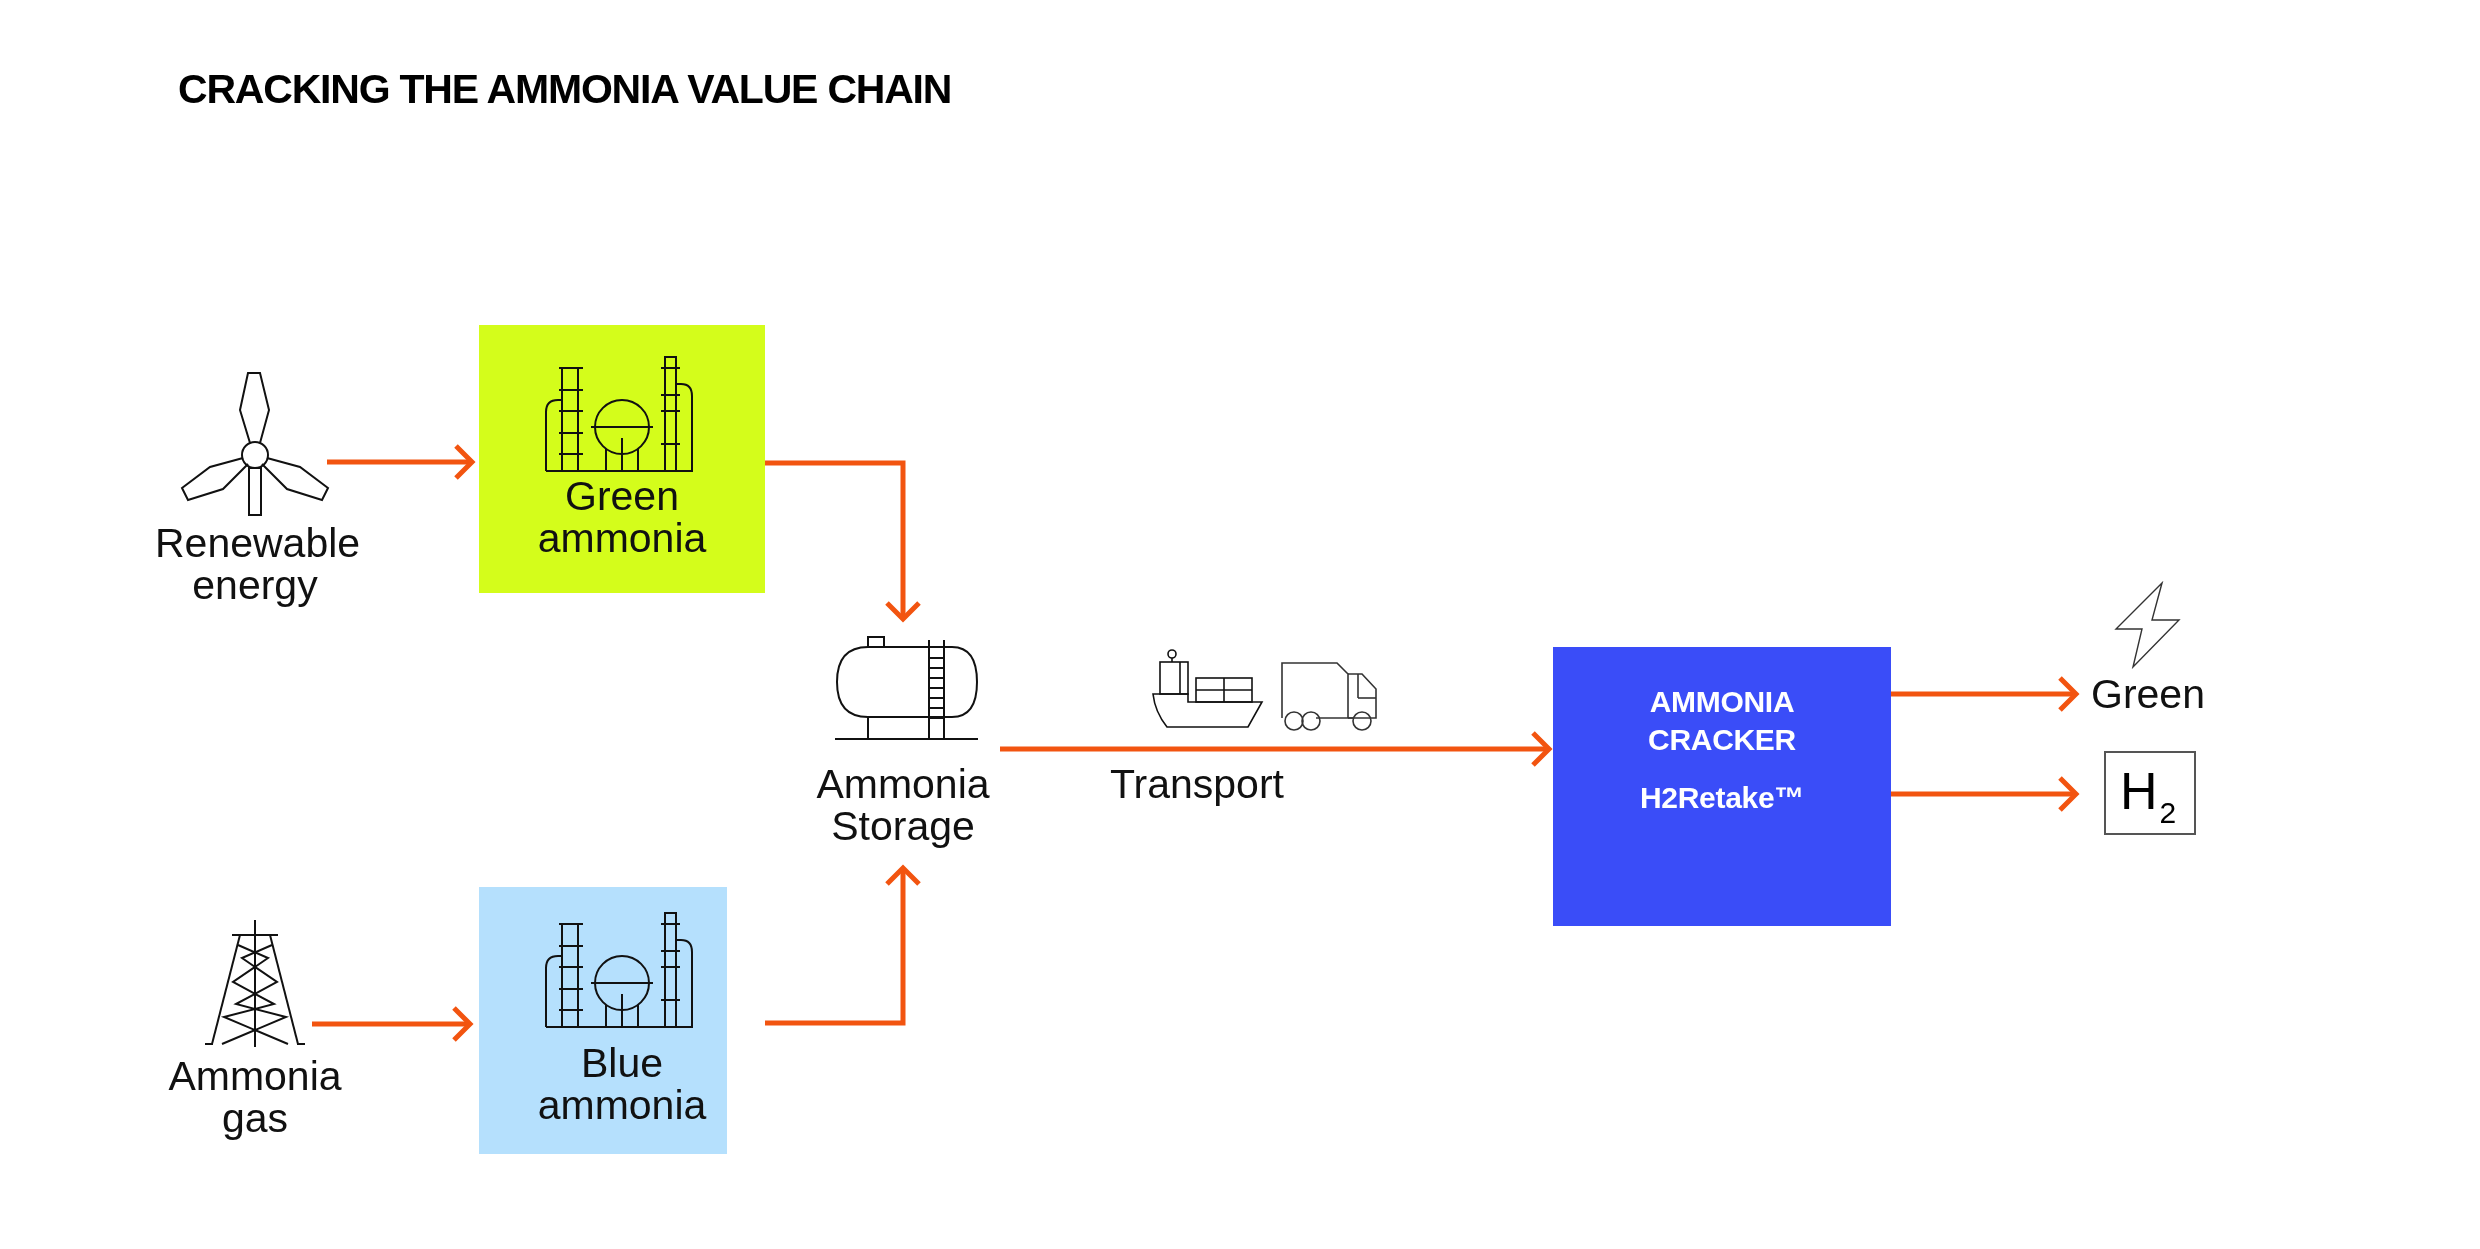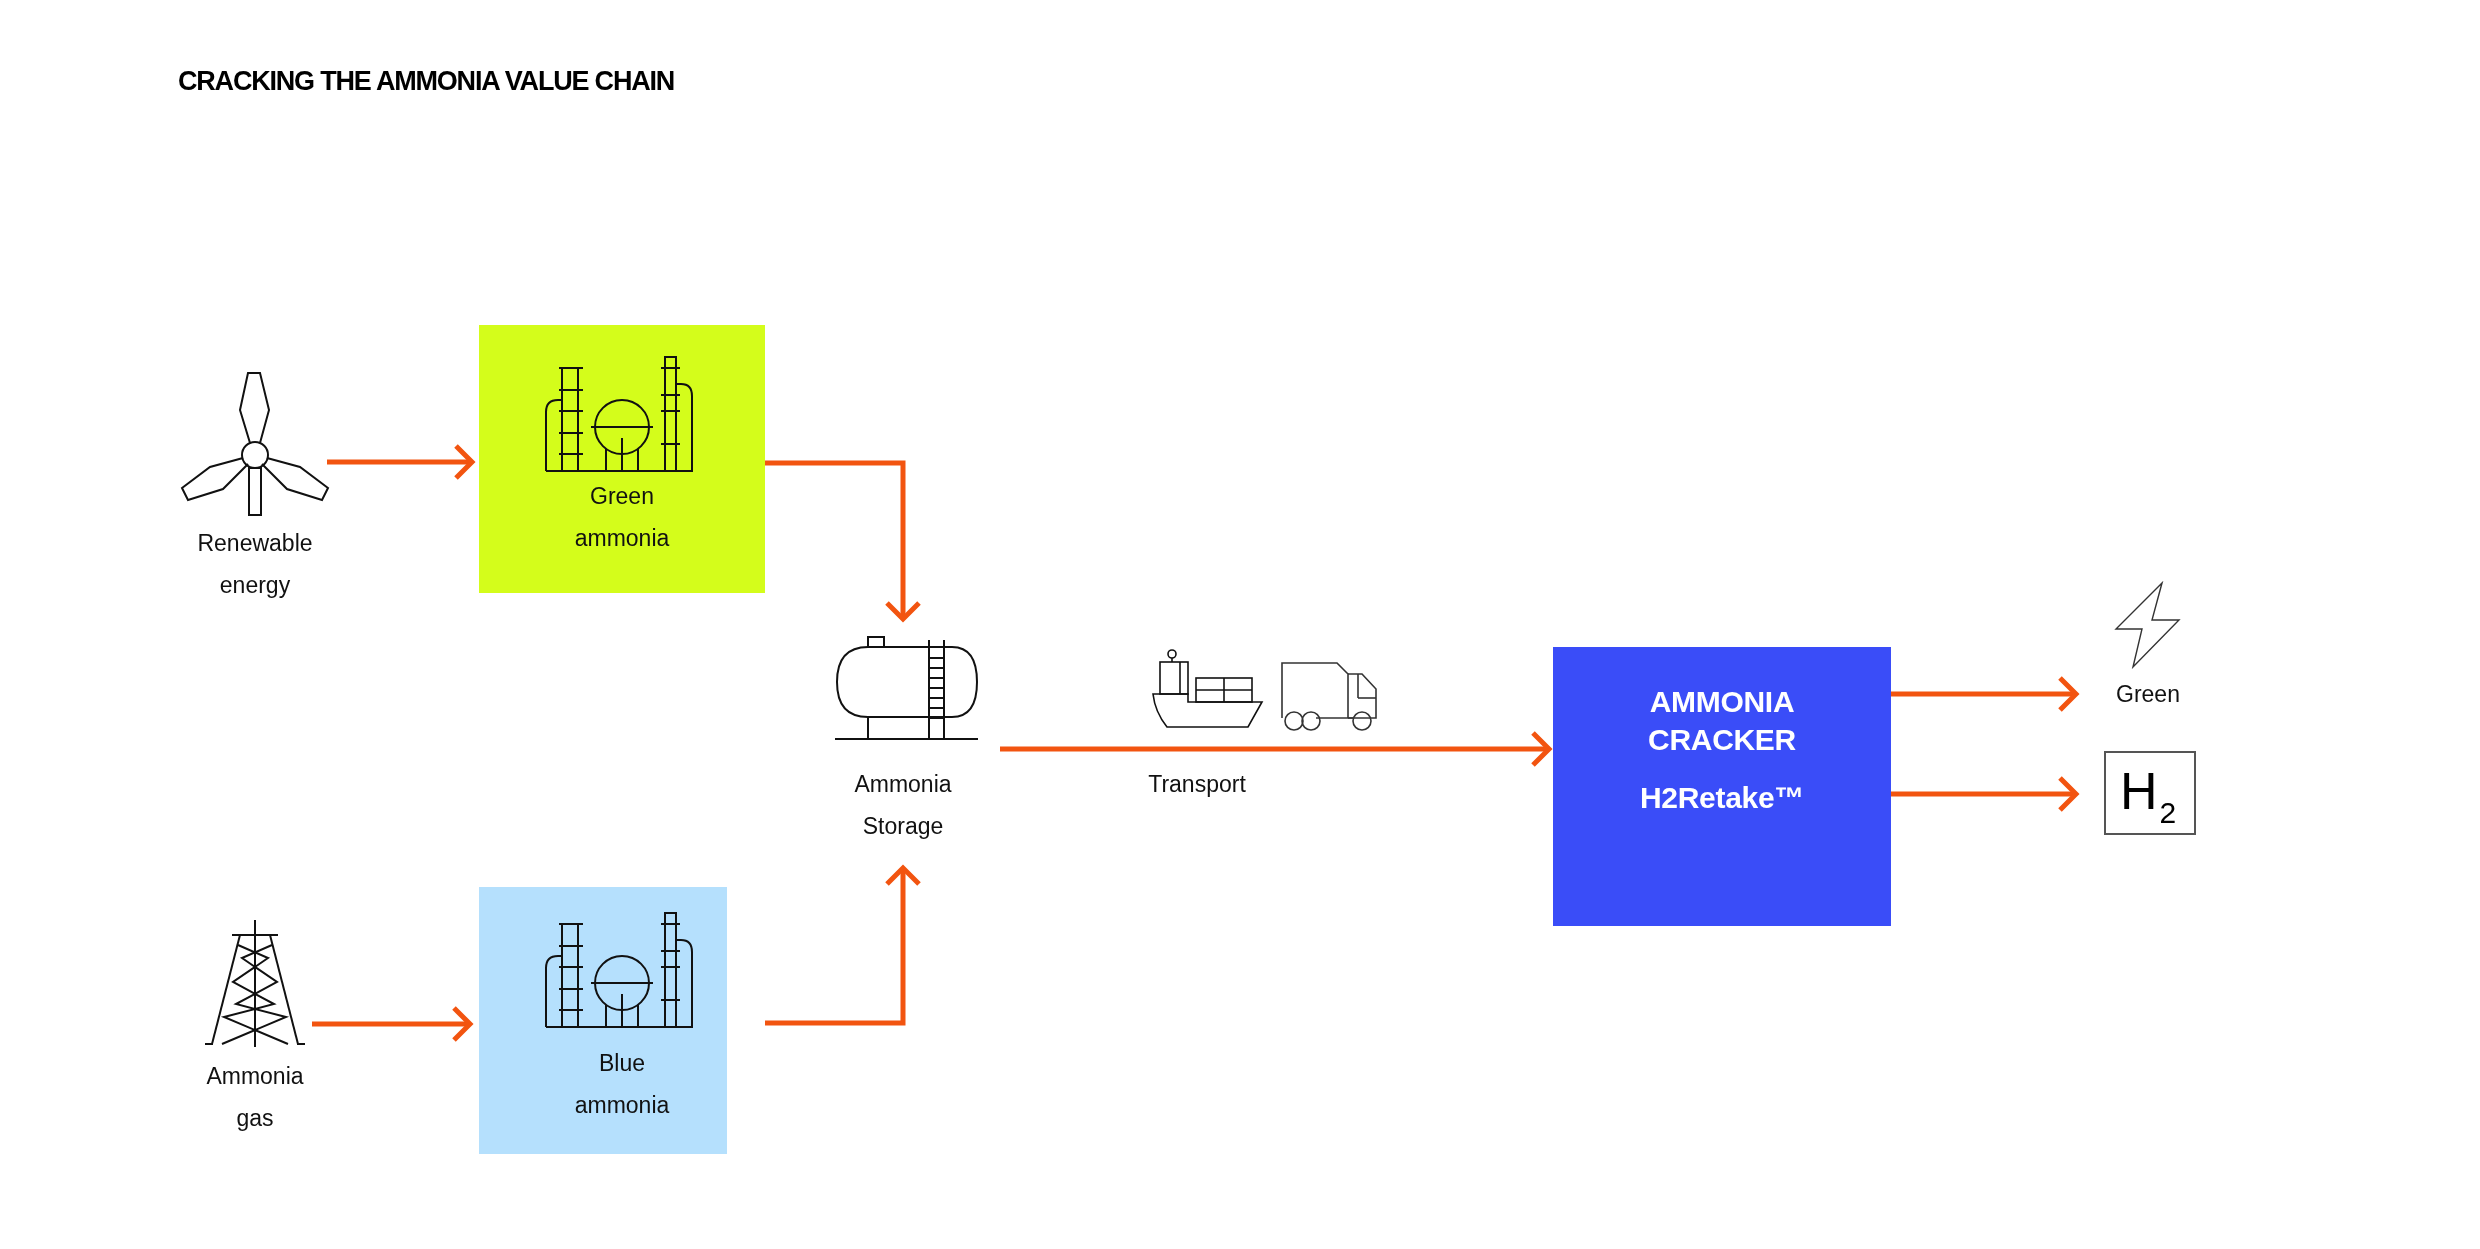--- a/index.html
+++ b/index.html
@@ -1,21 +1,21 @@
 <!DOCTYPE html>
 <html><head>
 <meta charset="utf-8">
 <style>
   html, body { margin: 0; padding: 0; background: #ffffff; }
   body { width: 2480px; height: 1249px; position: relative; overflow: hidden;
          font-family: "Liberation Sans", "DejaVu Sans", sans-serif; color: #111111; }
   .abs { position: absolute; }
-  #title { left: 178px; top: 66px; font-size: 27px; font-weight: bold; letter-spacing: -1.2px;
+  #title { left: 178px; top: 66px; font-size: 41px; font-weight: bold; letter-spacing: -1.2px;
            color: #000; white-space: nowrap; }
-  .label { position: absolute; font-size: 23px; line-height: 42px; text-align: center; color: #111; }
+  .label { position: absolute; font-size: 41px; line-height: 42px; text-align: center; color: #111; }
   .label span { display: block; }
   .box { position: absolute; }
   #green-box { left: 479px; top: 325px; width: 286px; height: 268px; background: #D4FD1B; }
   #blue-box-a { left: 479px; top: 887px; width: 248px; height: 267px; background: #B5E0FD; }
   #cracker { left: 1553px; top: 647px; width: 338px; height: 279px; background: #3A4DF8; color: #fff; }
   #cracker .ct { position: absolute; left: 0; width: 100%; text-align: center; font-weight: bold;
                  font-size: 30px; line-height: 38px; letter-spacing: -0.3px; }
   svg { position: absolute; left: 0; top: 0; }
   .stroke { fill: none; stroke: #111; stroke-width: 2; }
   .arrow { fill: none; stroke: #F25410; stroke-width: 5; stroke-linecap: butt; stroke-linejoin: miter; }

